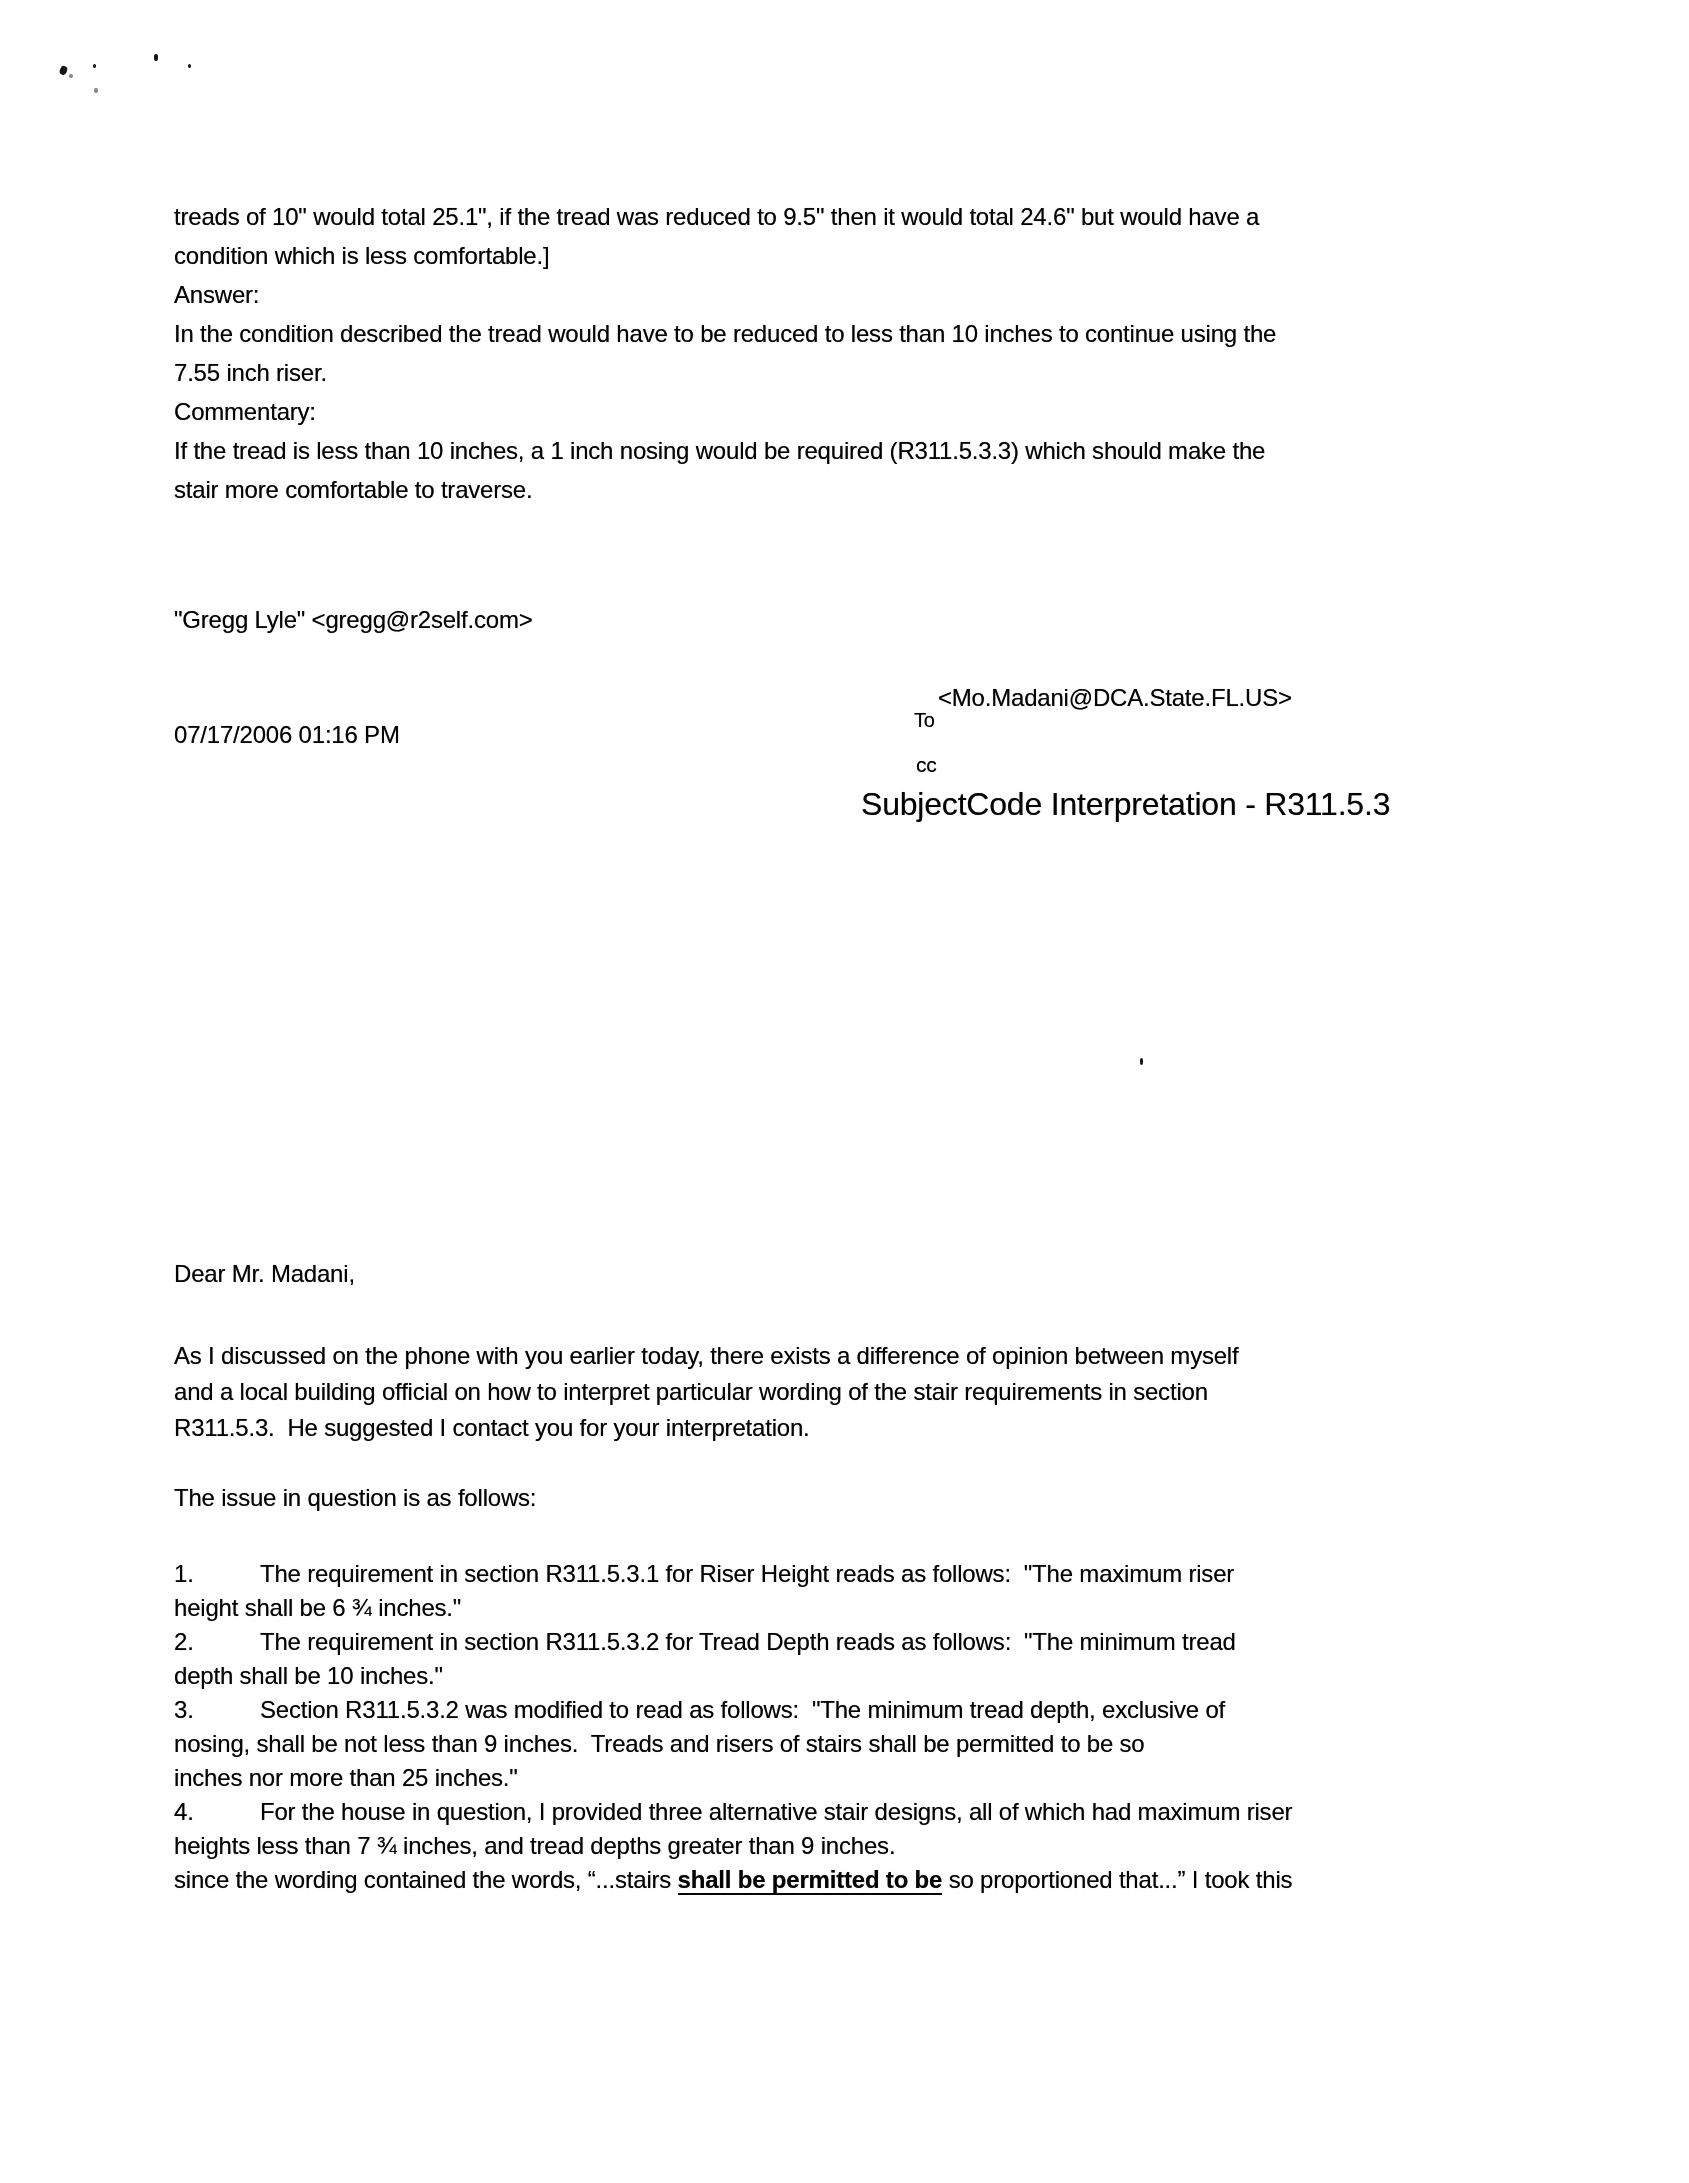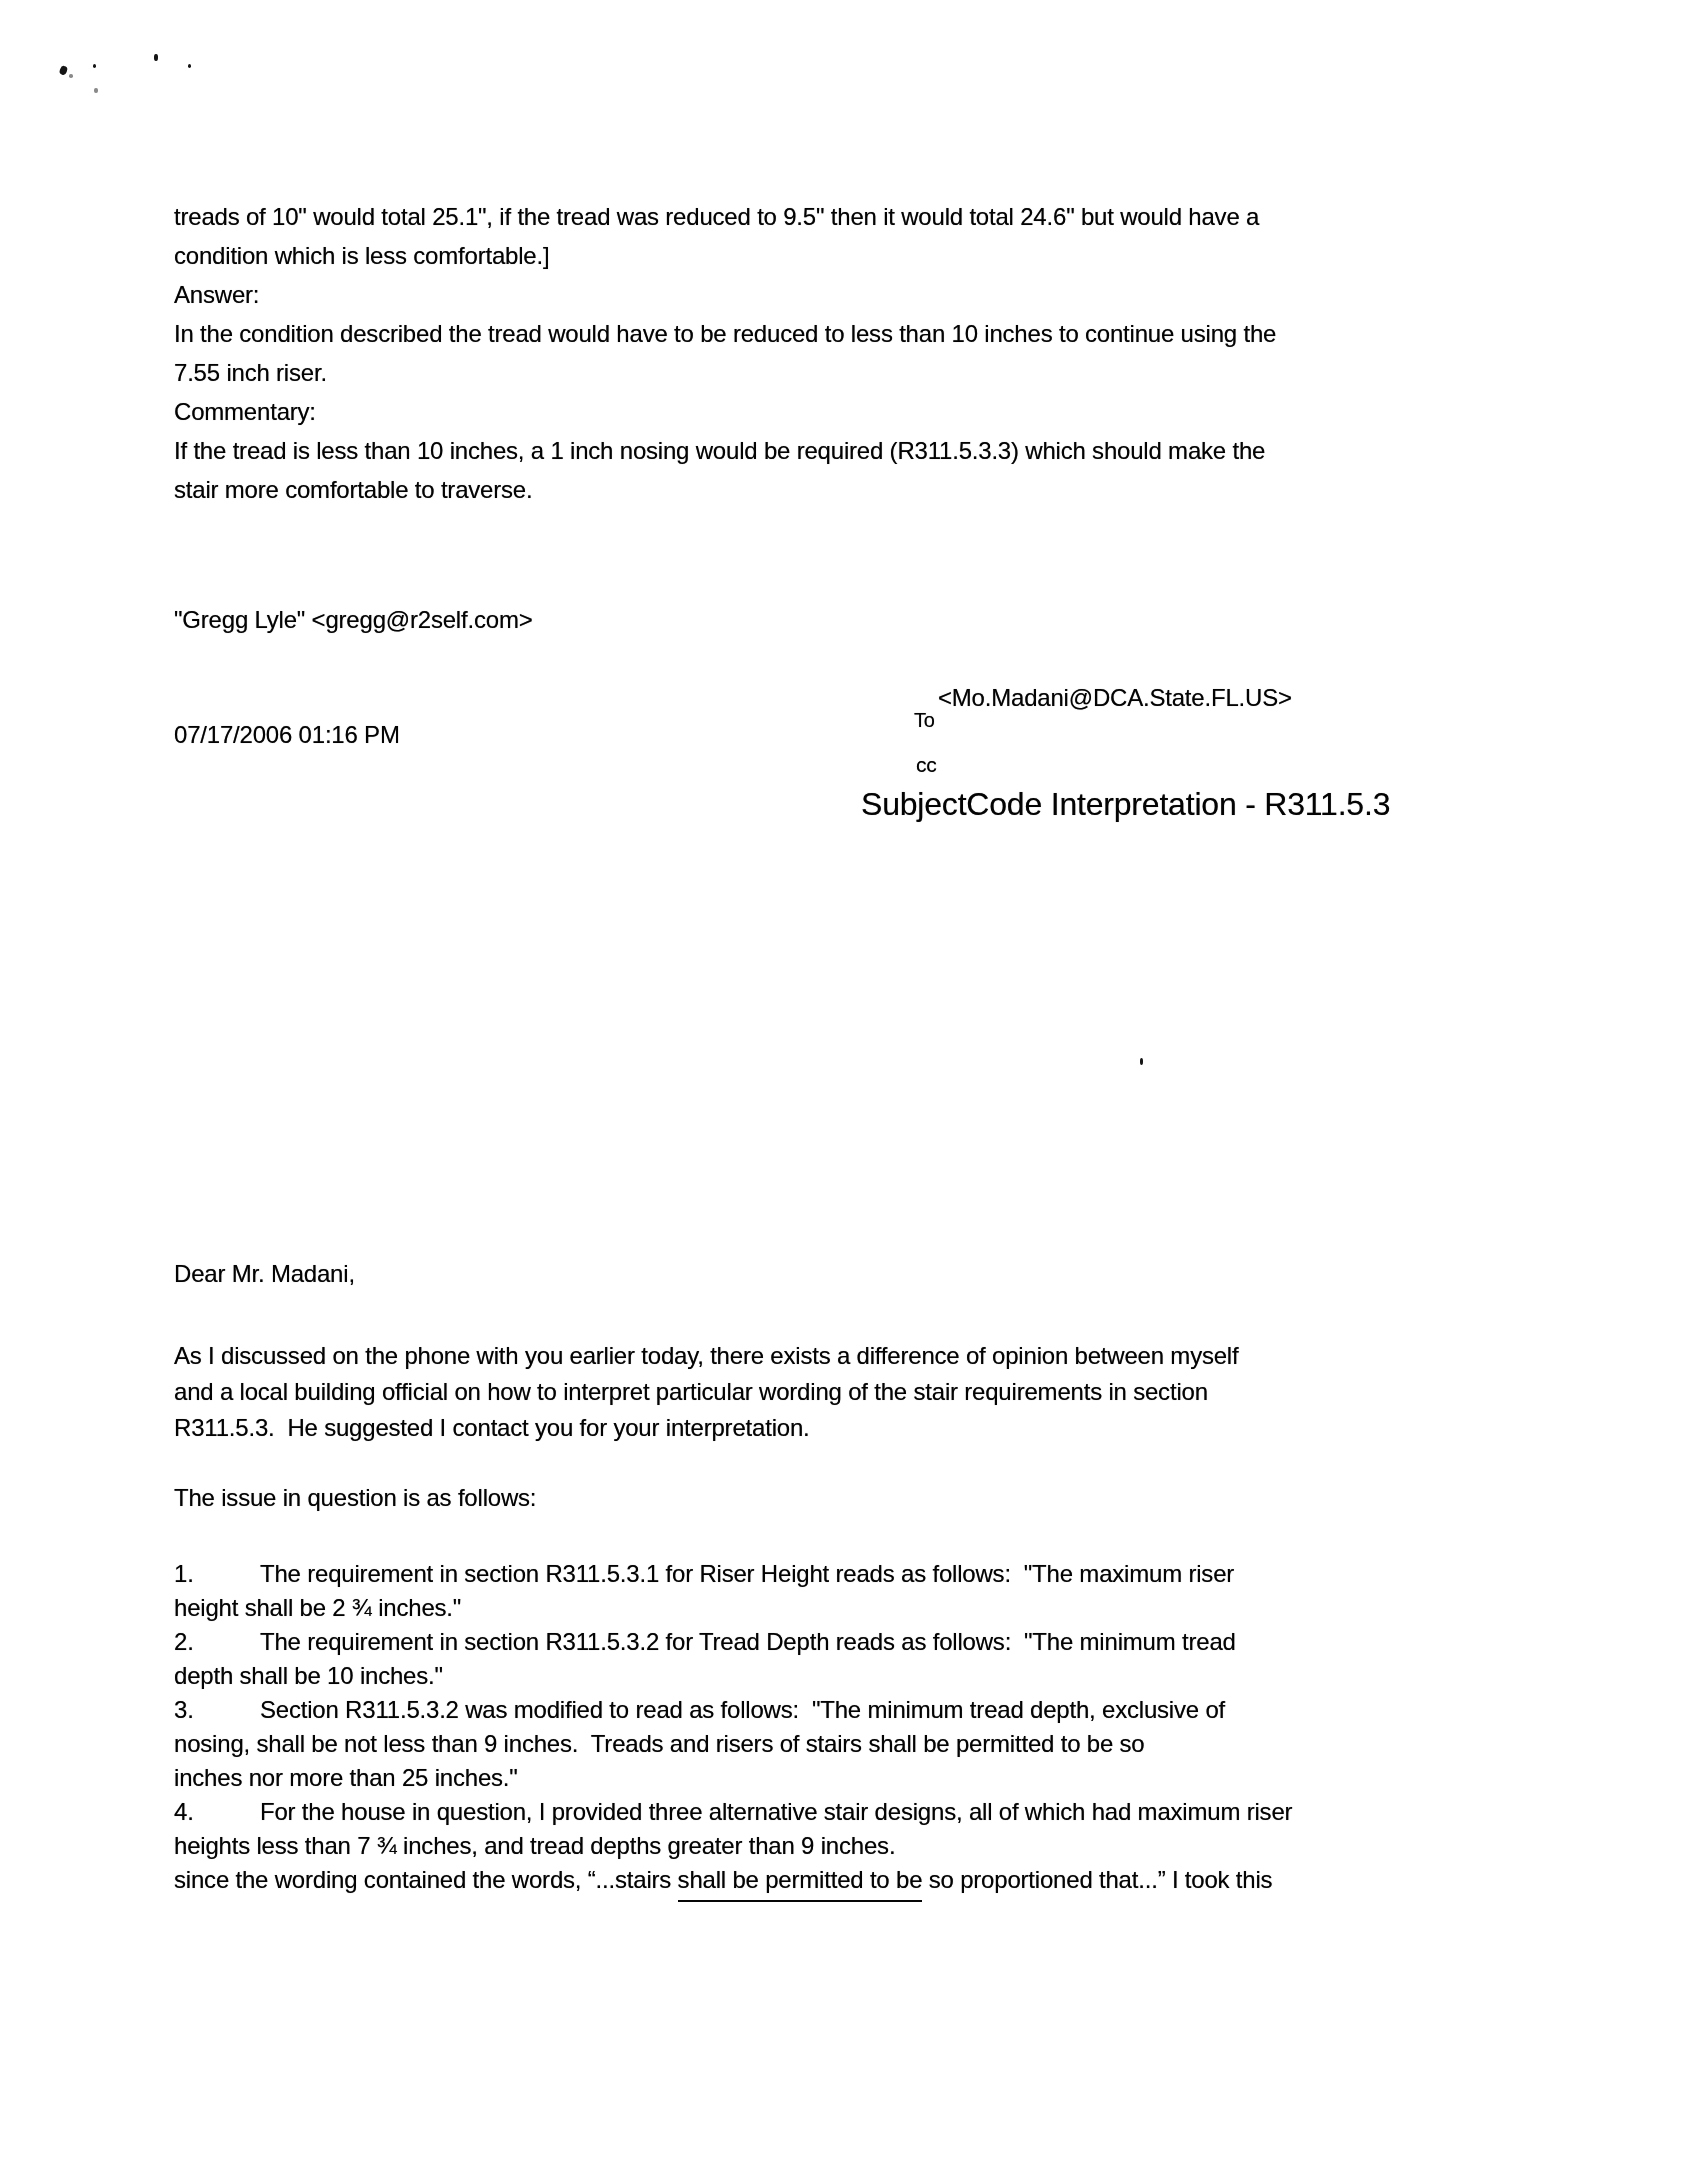--- a/index.html
+++ b/index.html
@@ -18,21 +18,21 @@
   .date-line   { left:174px; top:681px; font-size:24px;margin-top:40px; }
   .to-label    { left:914px; top:709px; font-size:20px; }
   .to-value    { left:938px; top:684px; font-size:24px; }
   .cc-label    { left:916px; top:753px; font-size:21px; }
   .subject-line{ left:861px; top:786px; font-size:32px; }
   .salutation  { left:174px; top:1260px; font-size:24px; }
   .opening     { left:174px; top:1338px; font-size:24px; line-height:36px; }
   .issue-line  { left:174px; top:1484px; font-size:24px; }
   .list-block  { left:174px; top:1557px; font-size:24px; line-height:34px; }
   .num { display:inline-block; width:86px; }
-  .u { border-bottom:2.7px solid #060606; padding-bottom:7px; }
+  .u { border-bottom:2.7px solid #060606; padding-bottom:0;font-weight:bold; }
   .speck { position:absolute; background:#151515; border-radius:45%; }
   .speck.light { background:#8a8a8a; }
 </style>
 </head>
 <body>
 
 <div class="page">
 
   <div class="speck" style="left:60px; top:66px; width:7.3px; height:8.6px; transform:rotate(20deg);"></div>
   <div class="speck light" style="left:69px; top:74px; width:4px; height:4px;"></div>
@@ -68,21 +68,21 @@
     <div class="line">As I discussed on the phone with you earlier today, there exists a difference of opinion between myself</div>
     <div class="line">and a local building official on how to interpret particular wording of the stair requirements in section</div>
     <div class="line">R311.5.3.  He suggested I contact you for your interpretation.</div>
   </div>
 
   <div class="blk issue-line line">The issue in question is as follows:</div>
 
   <div class="blk list-block">
 
     <div class="line"><span class="num">1.</span><span>The requirement in section R311.5.3.1 for Riser Height reads as follows:  "The maximum riser</span></div>
-    <div class="line">height shall be 2 ¾ inches."</div>
+    <div class="line">height shall be 6 ¾ inches."</div>
 
     <div class="line"><span class="num">2.</span><span>The requirement in section R311.5.3.2 for Tread Depth reads as follows:  "The minimum tread</span></div>
     <div class="line">depth shall be 10 inches."</div>
 
     <div class="line"><span class="num">3.</span><span>Section R311.5.3.2 was modified to read as follows:  "The minimum tread depth, exclusive of</span></div>
     <div class="line">nosing, shall be not less than 9 inches.  Treads and risers of stairs shall be permitted to be so</div>
     <div class="line">inches nor more than 25 inches."</div>
 
     <div class="line"><span class="num">4.</span><span>For the house in question, I provided three alternative stair designs, all of which had maximum riser</span></div>
     <div class="line">heights less than 7 ¾ inches, and tread depths greater than 9 inches.</div>

